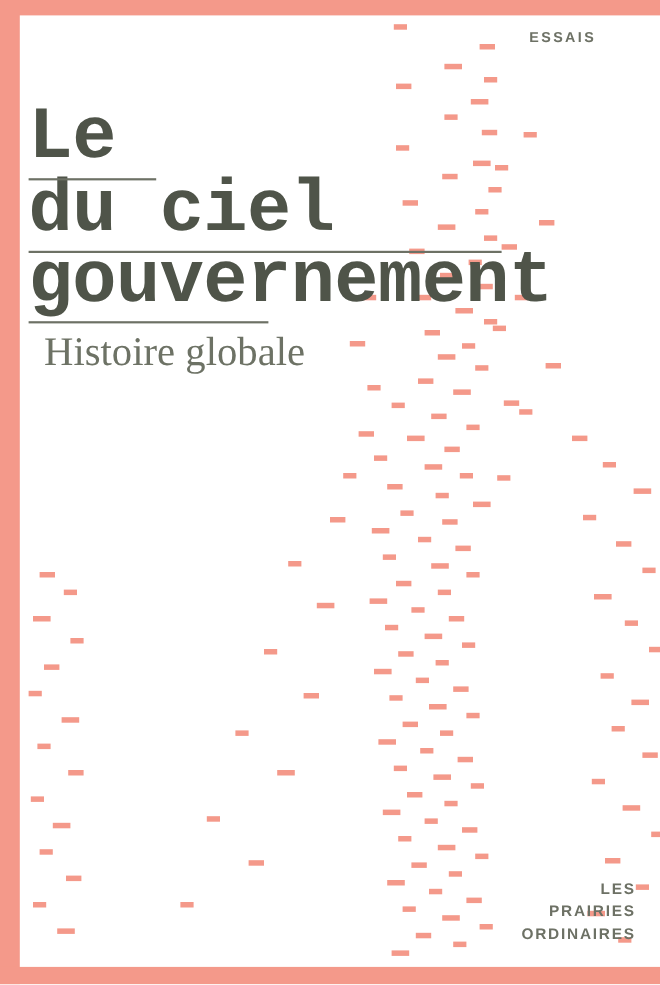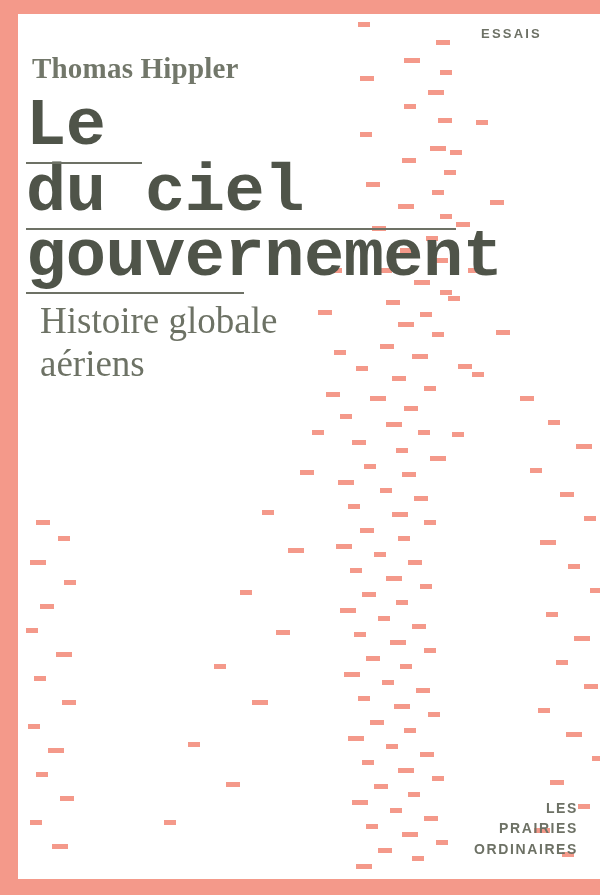--- a/index.html
+++ b/index.html
@@ -288,35 +288,33 @@
       <div class="dash" style="left:330px;top:268px;width:12px;background:#f4998a;"></div>
       <div class="dash" style="left:450px;top:150px;width:12px;background:#f4998a;"></div>
       <div class="dash" style="left:456px;top:222px;width:14px;background:#f4998a;"></div>
       <div class="dash" style="left:448px;top:296px;width:12px;background:#f4998a;"></div>
       <div class="dash" style="left:458px;top:364px;width:14px;background:#f4998a;"></div>
       <div class="dash" style="left:452px;top:432px;width:12px;background:#f4998a;"></div>
     </div>
 
   <div class="essais">ESSAIS</div>
 
-  <div class="author">Thomas Hippler</div>
 
   <div class="title">
     <span class="title-line">Le</span>
     <span class="title-line">du ciel</span>
     <span class="title-line">gouvernement</span>
   </div>
 
   <div class="rule" style="left:26px; top:162px; width:116px;"></div>
   <div class="rule" style="left:26px; top:228px; width:430px;"></div>
   <div class="rule" style="left:26px; top:292px; width:218px;"></div>
 
   <div class="subtitle">
     <span>Histoire globale</span>
-    <span>aériens</span>
   </div>
 
   <div class="publisher">
     <span>LES</span>
     <span>PRAIRIES</span>
     <span>ORDINAIRES</span>
   </div>
 
 </div>
 

